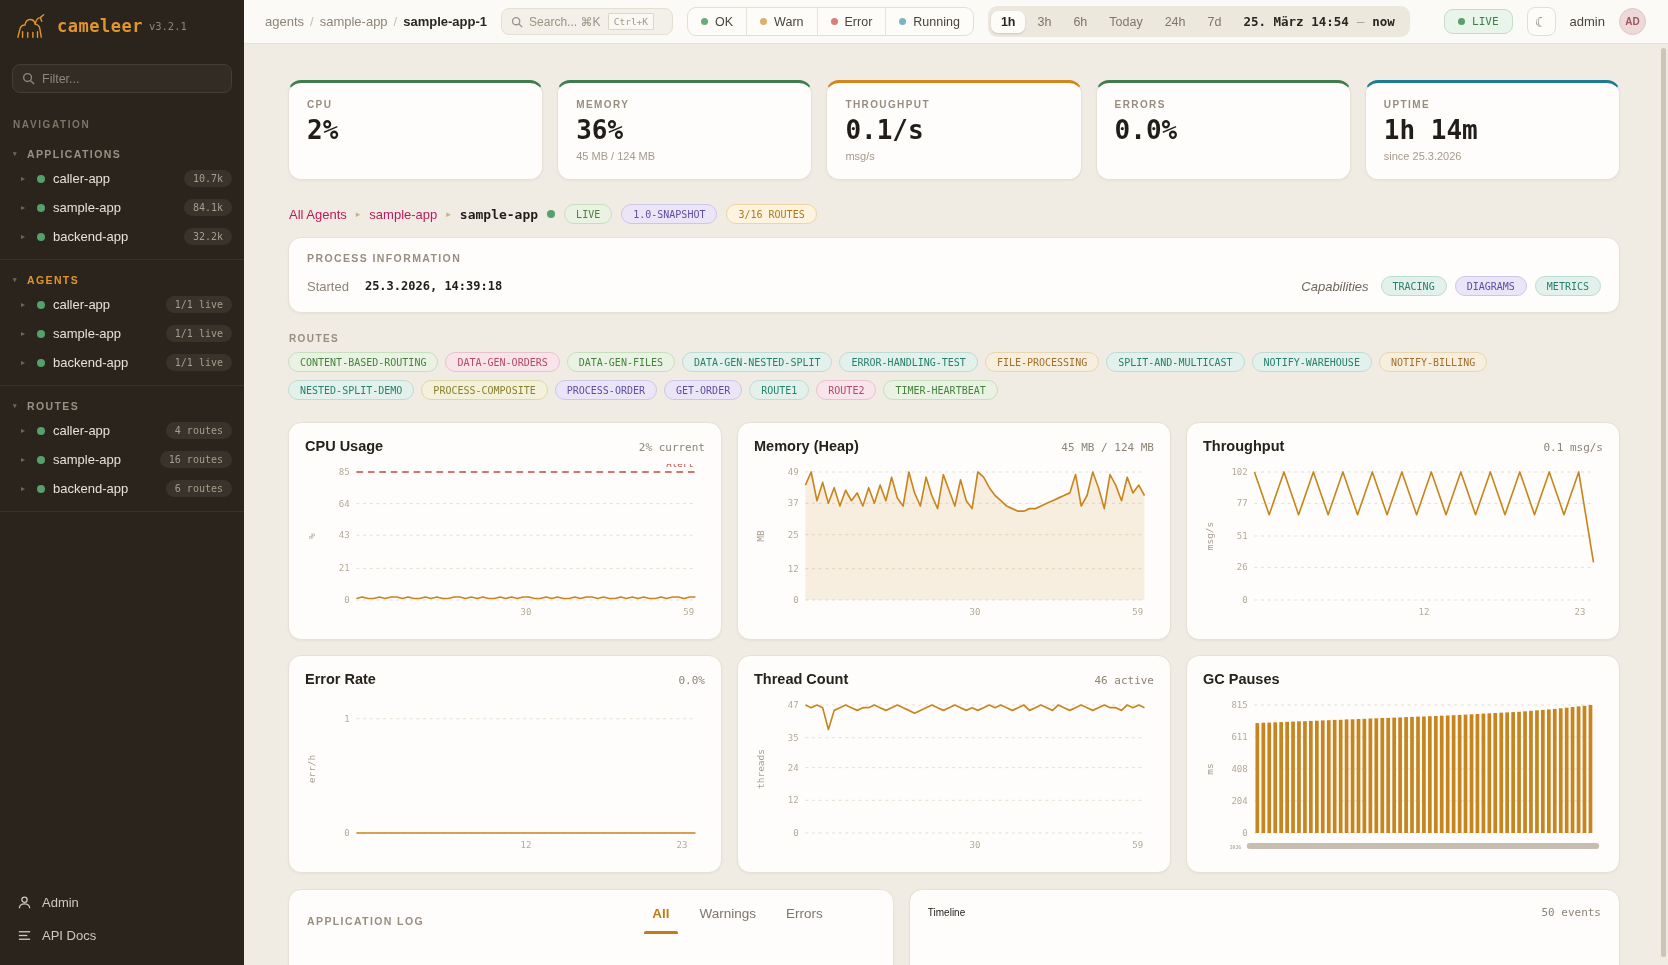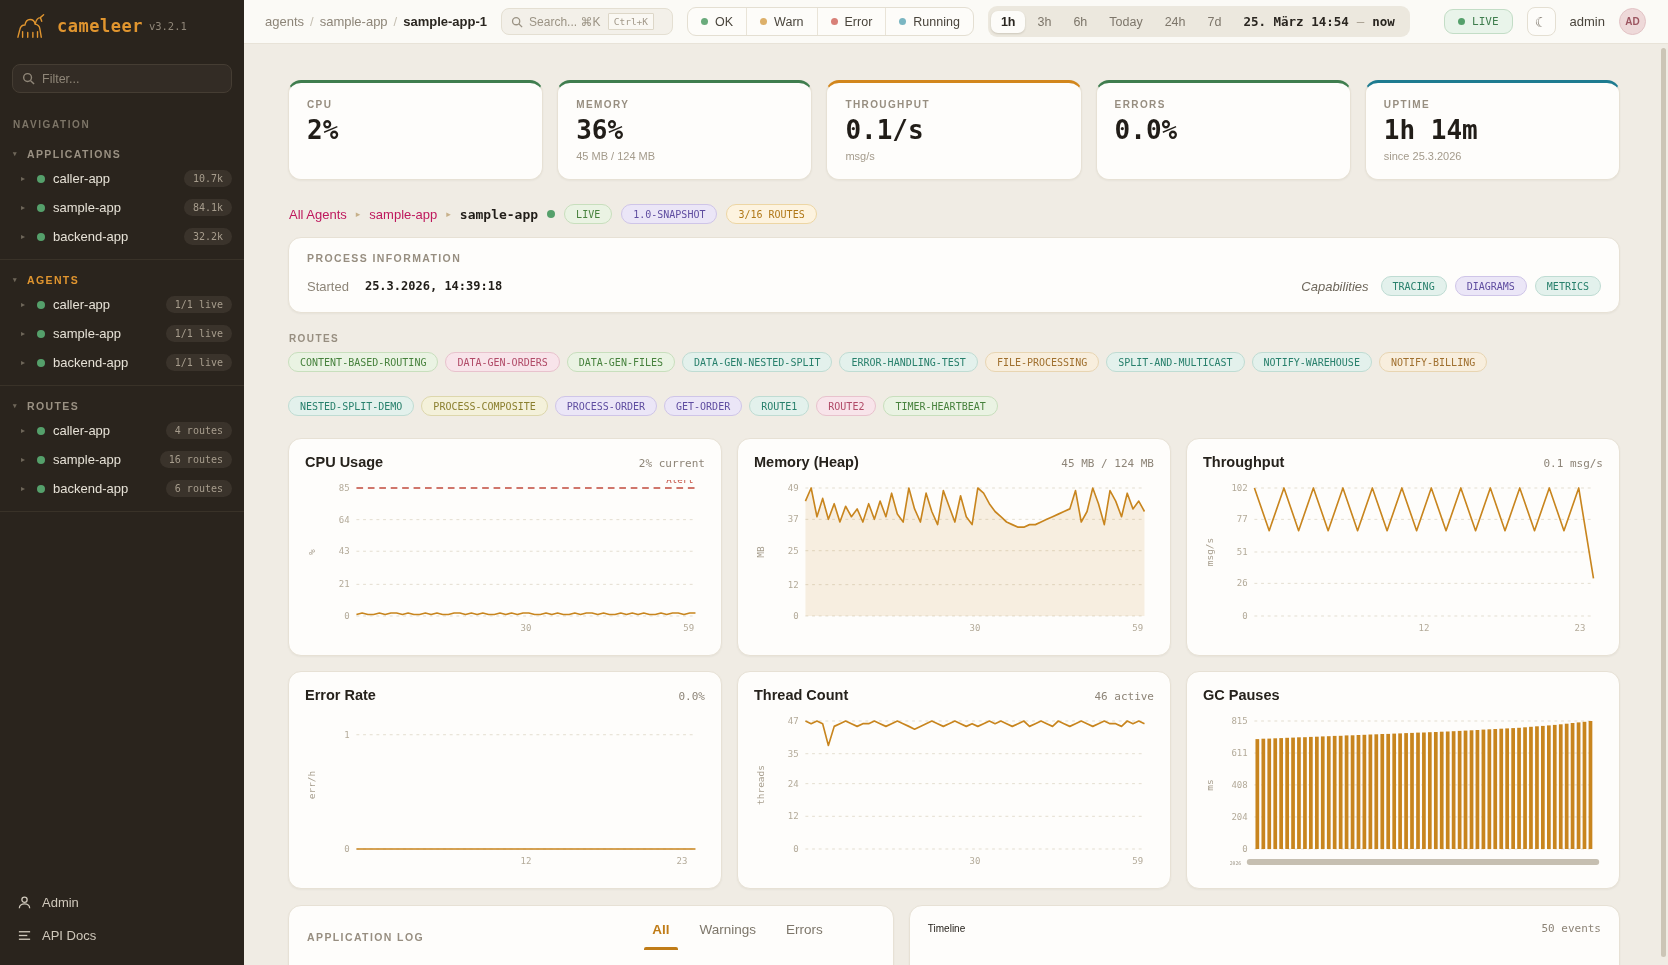--- a/index.html
+++ b/index.html
@@ -81,21 +81,21 @@
 
   .process-card { padding:14px 18px 16px 18px; margin-bottom:20px; }
   .pc-title { font-size:10.5px; letter-spacing:1.4px; color:#978e80; font-weight:bold; margin-bottom:12px; }
   .pc-row { display:flex; align-items:center; }
   .pc-started-label { font-size:13px; color:#8d8578; margin-right:16px; }
   .pc-started-value { font-family:"DejaVu Sans Mono", monospace; font-size:12px; color:#211d18; font-weight:bold; }
   .pc-caps { margin-left:auto; display:flex; align-items:center; gap:8px; }
   .pc-caps-label { font-size:13px; color:#6e675b; margin-right:4px;font-style:italic; }
 
   .routes-label { font-size:10px; letter-spacing:1.4px; color:#978e80; font-weight:bold; margin:0 0 8px 1px; }
-  #routes-badges { display:flex; flex-wrap:wrap; gap:24px 7px; margin-bottom:22px; max-width:1240px; }
+  #routes-badges { display:flex; flex-wrap:wrap; gap:8px 7px; margin-bottom:22px; max-width:1240px; }
   #routes-badges .pill { cursor:pointer; }
 
   #charts-grid { display:grid; grid-template-columns:repeat(3,1fr); gap:15px 15px; margin-bottom:16px; }
   .chart-card { height:218px; padding:15px 16px; overflow:hidden; }
   .chart-head { display:flex; align-items:baseline; margin-bottom:10px; }
   .chart-title { font-size:14.5px; font-weight:bold; color:#26221c; }
   .chart-value { margin-left:auto; font-family:"DejaVu Sans Mono", monospace; font-size:11px; color:#8d8477; }
   svg.chart-svg { width:100%; height:156px; display:block; }
   .grid-line { stroke:#e3ddcf; stroke-width:1; stroke-dasharray:3 4; }
   .tick { fill:#b3aa99; font:9.5px "DejaVu Sans Mono", monospace; }

